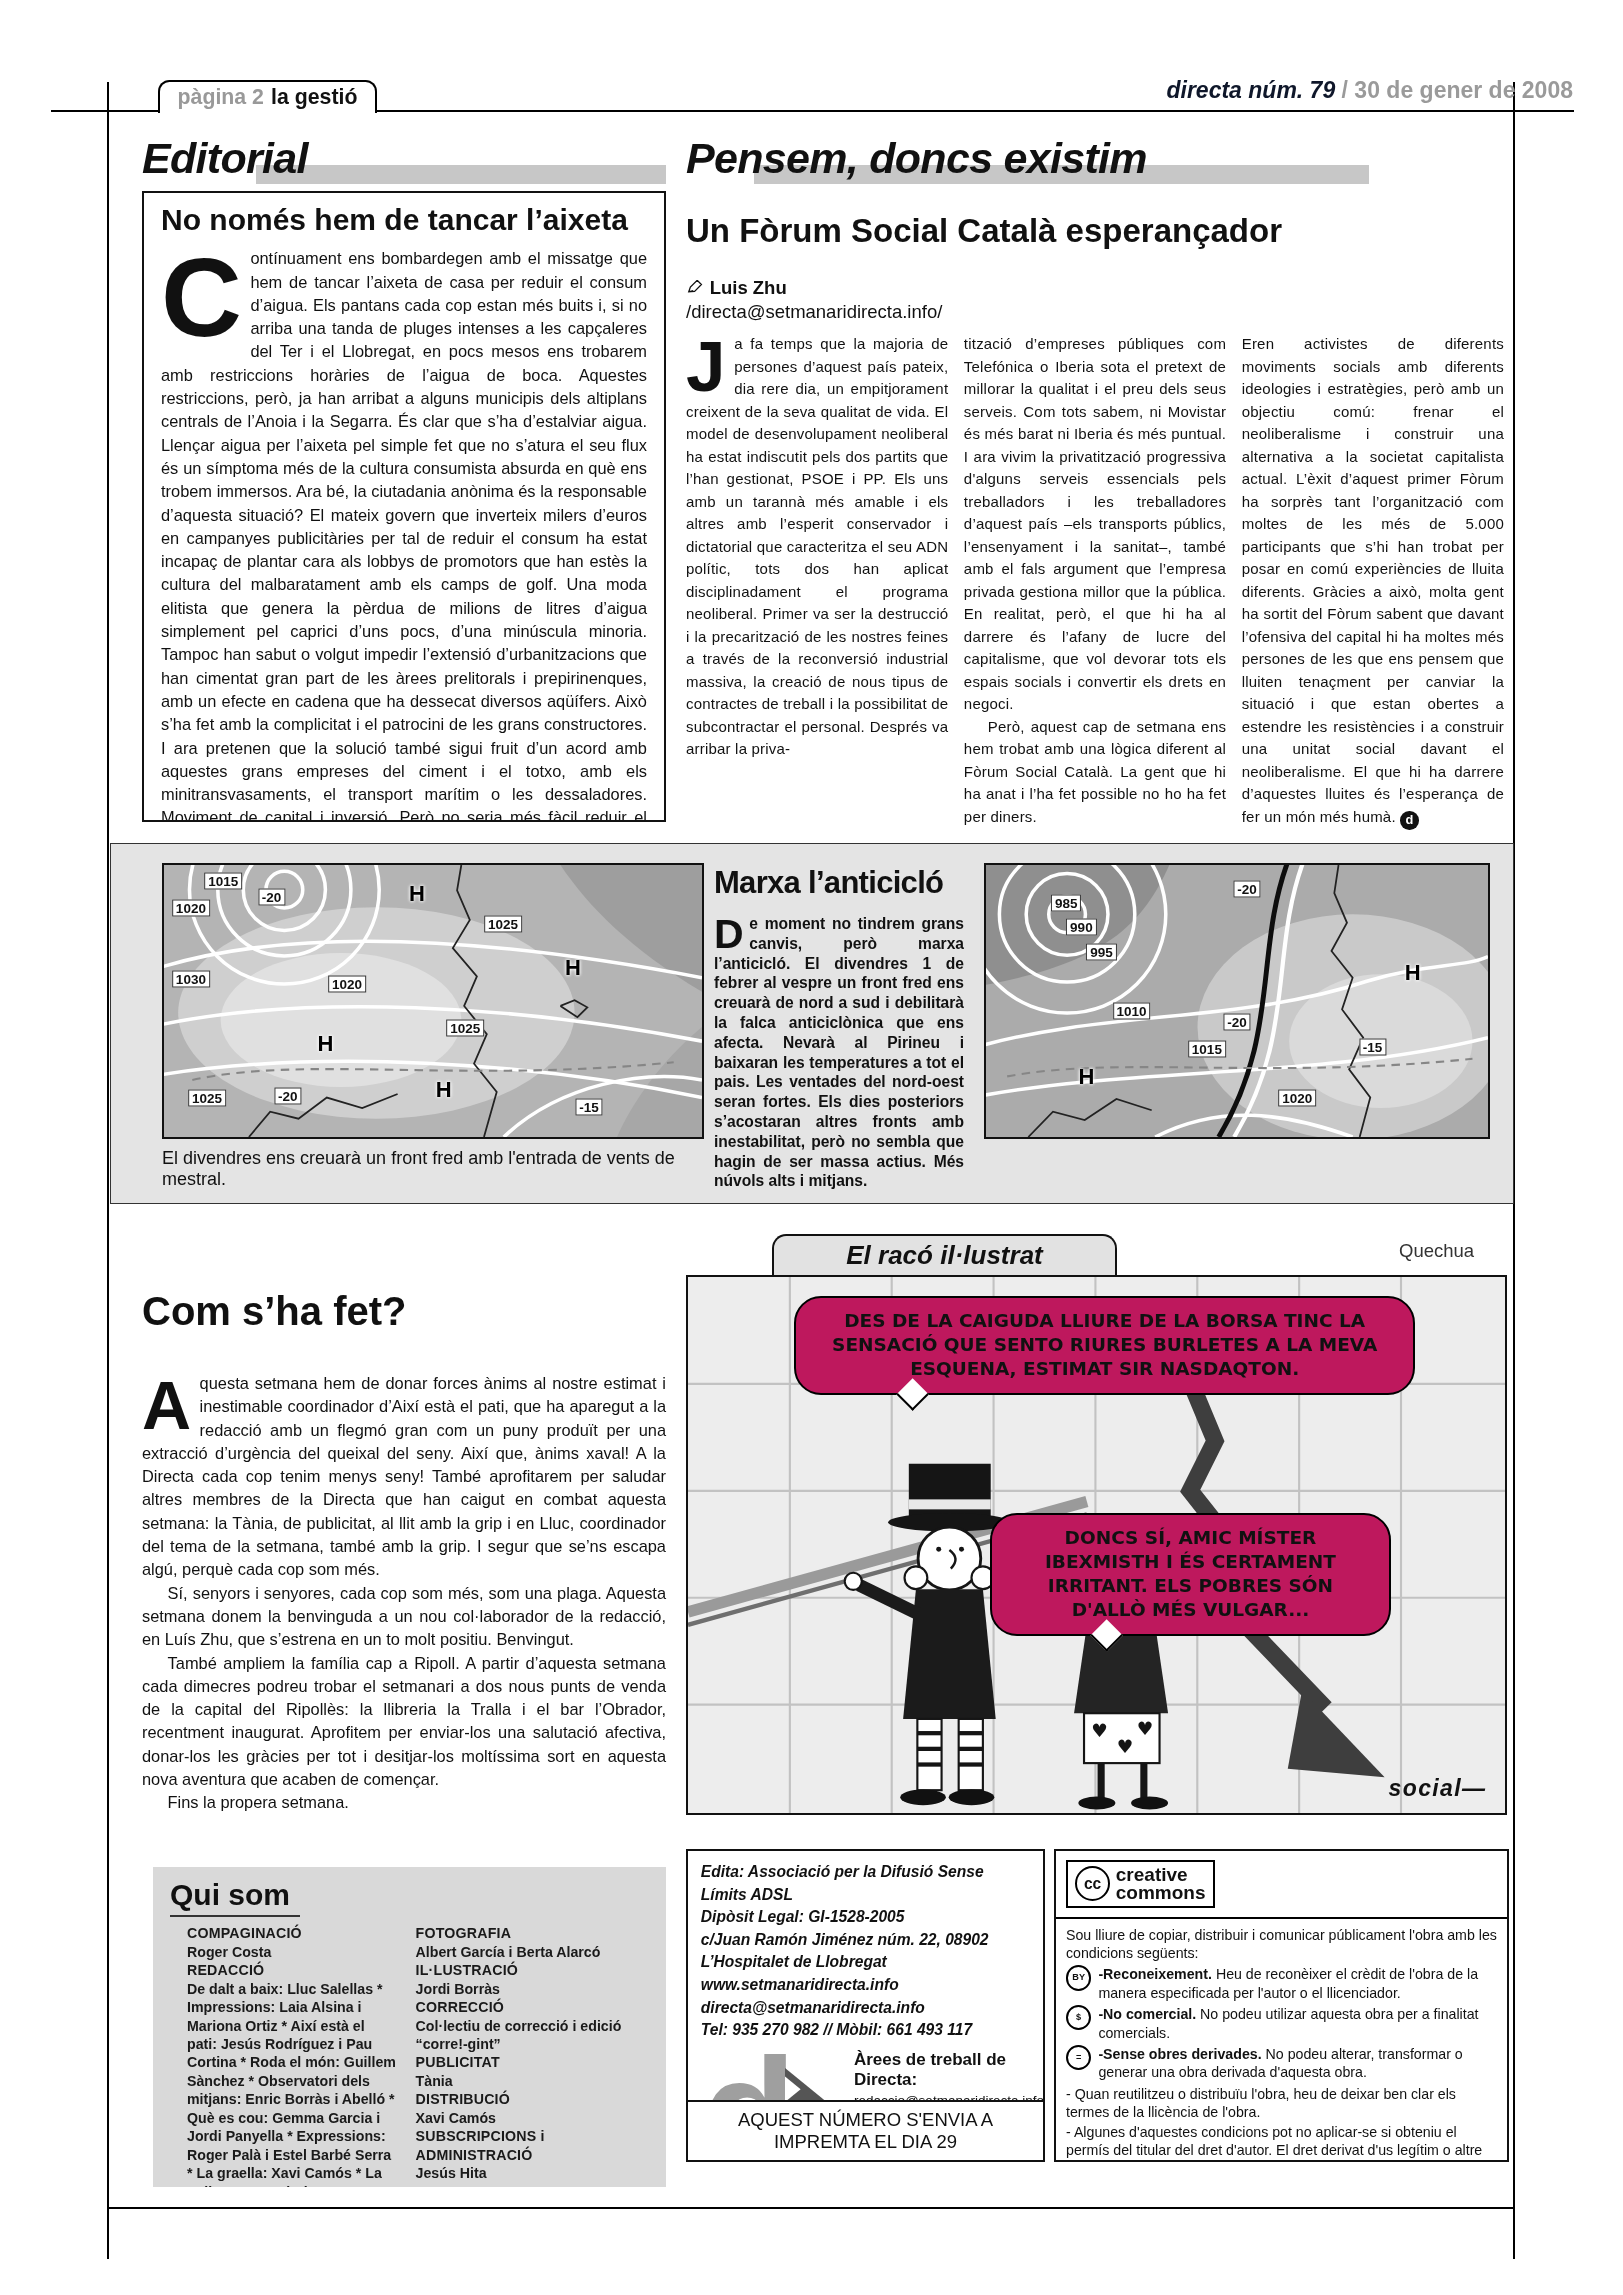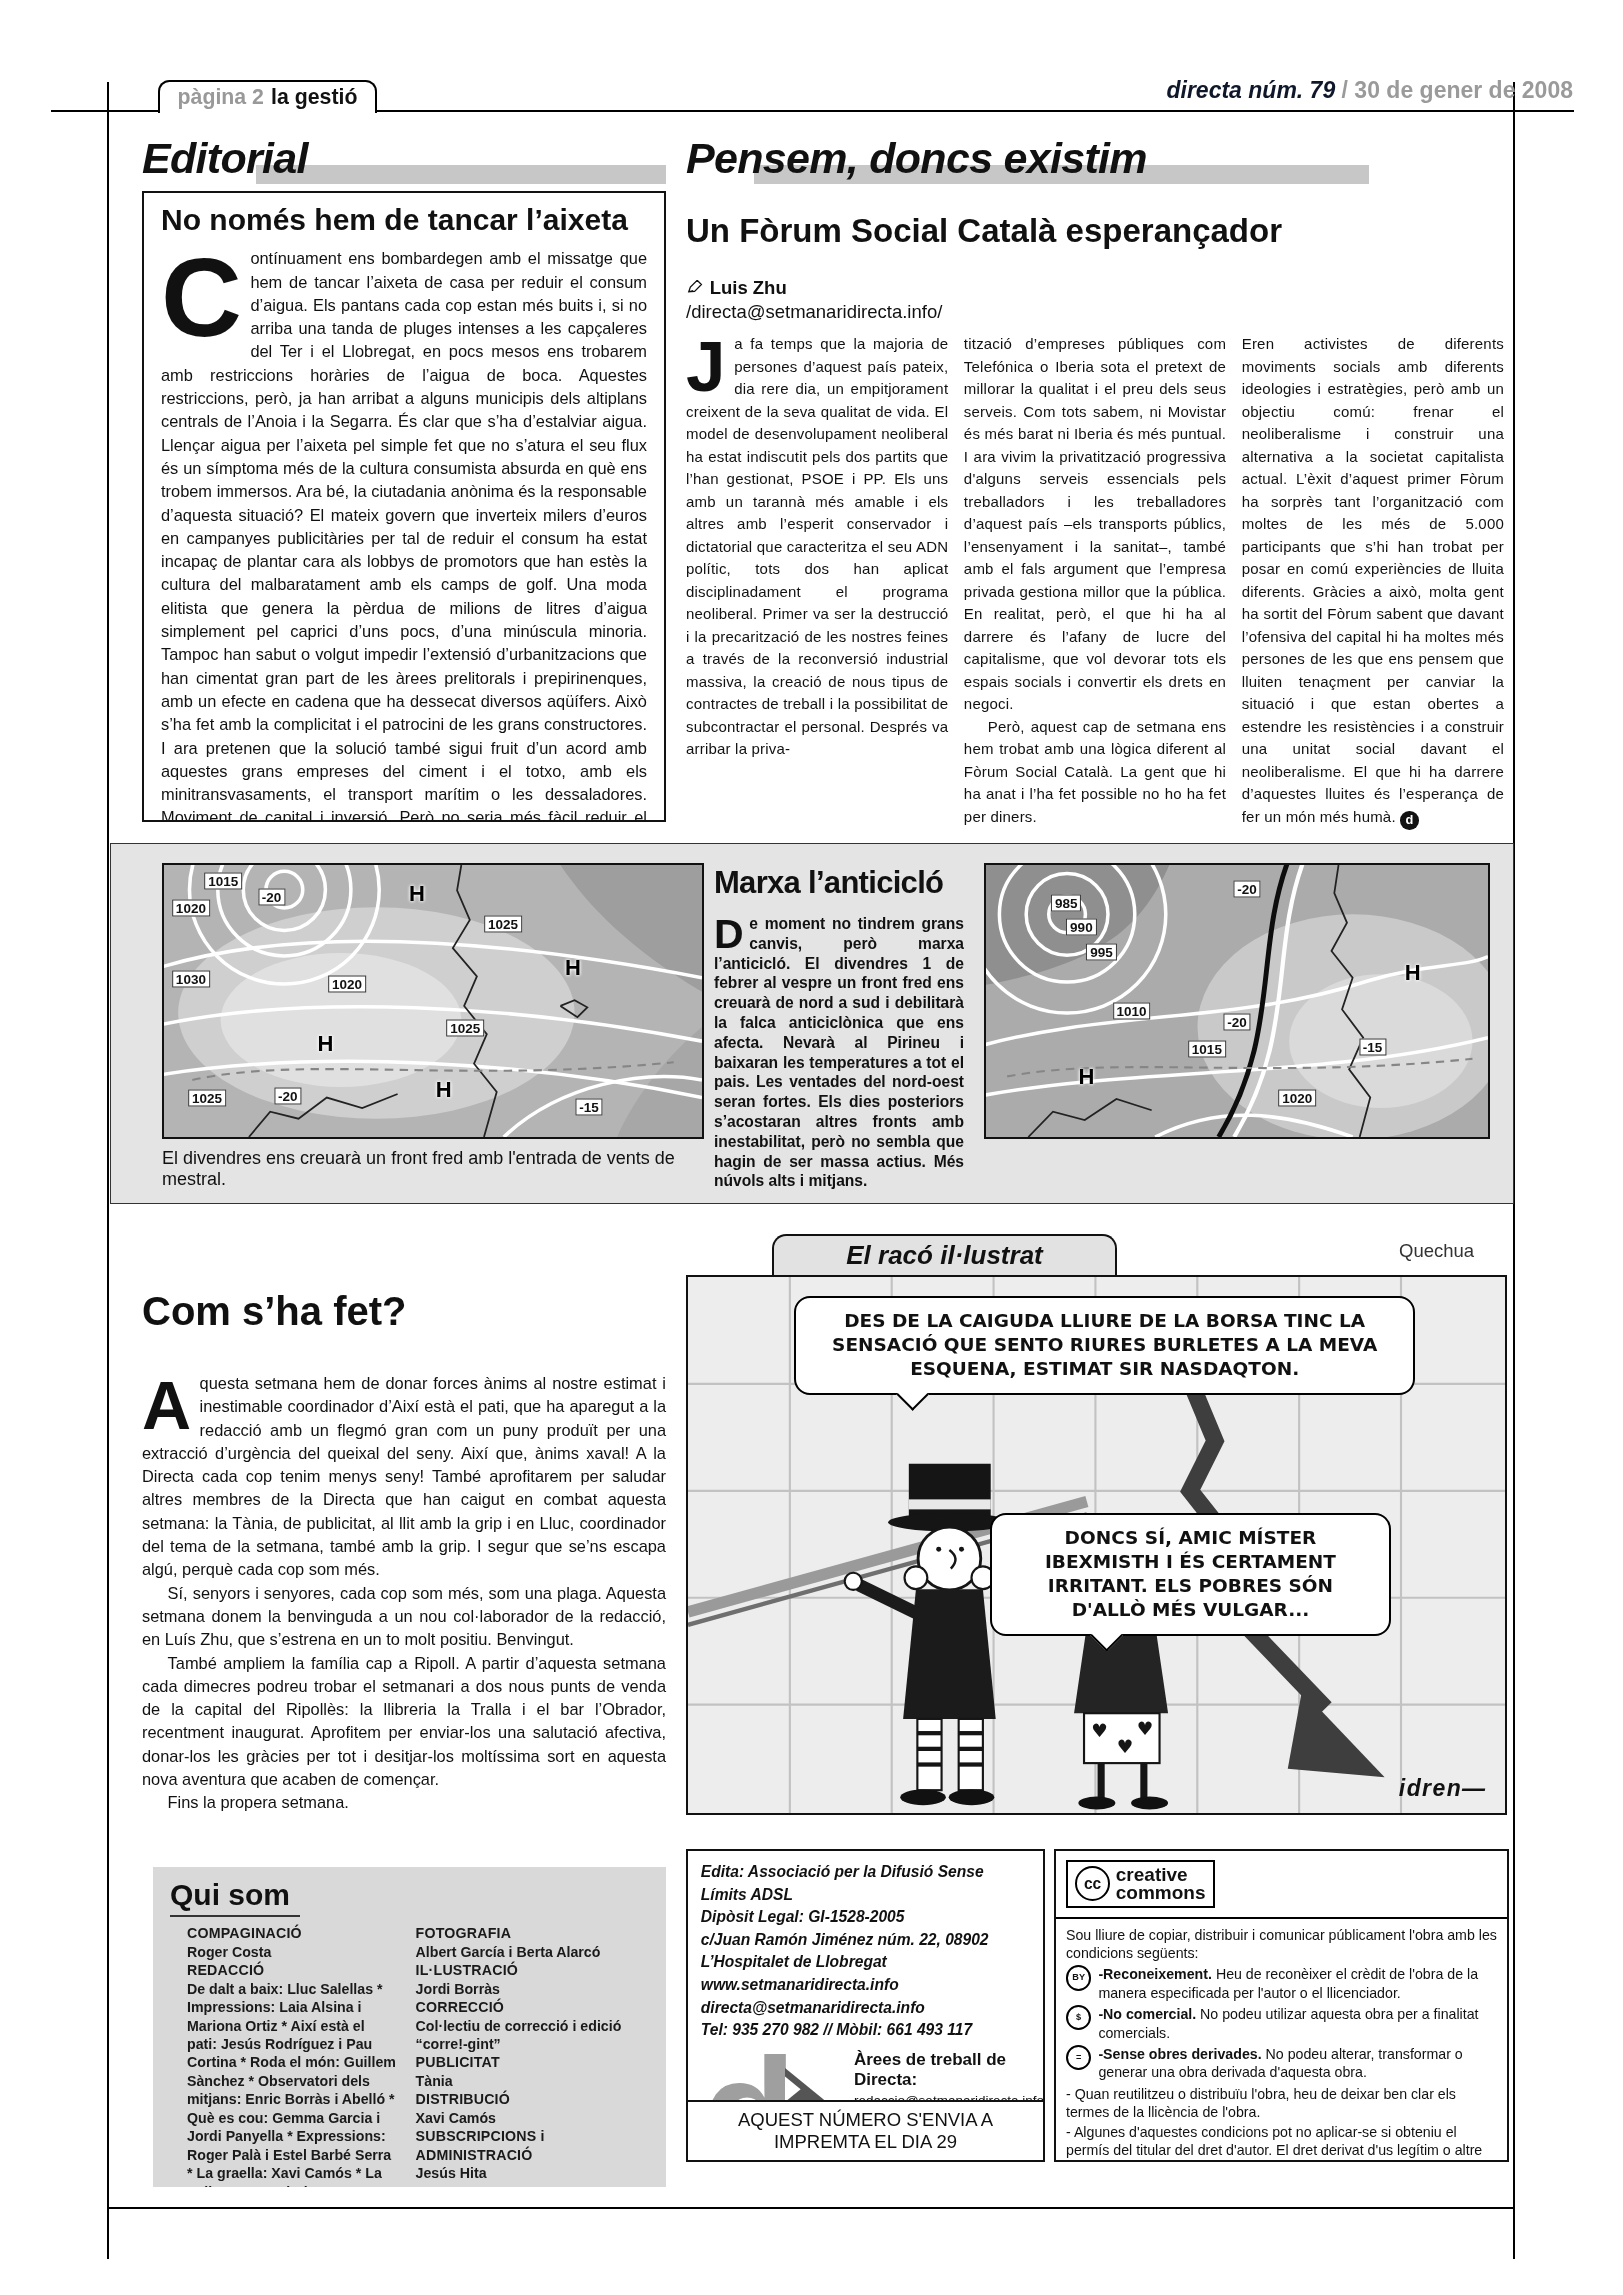--- a/index.html
+++ b/index.html
@@ -73,21 +73,21 @@
 
   
   .raco-tab{left:772px;top:1234px;width:345px;height:41px;background:#e2e2e2;
     border:2.8px solid #111;border-bottom:none;border-radius:14.2px 14.2px 0 0;
     display:flex;align-items:center;justify-content:center;
     font-size:26px;font-weight:bold;font-style:italic;box-sizing:border-box;z-index:3;}
   .raco-credit{left:1399px;top:1240px;font-size:18.5px;color:#333;}
   .cartoon{left:686px;top:1275px;width:821px;height:540px;border:2.8px solid #111;
     background:#ededed;box-sizing:border-box;overflow:hidden;}
   .cartoon svg.scene{position:absolute;left:0;top:0;width:100%;height:100%;}
-  .bubble{position:absolute;background:#ffffff;border:2.8px solid #000;border-radius:16px;
+  .bubble{position:absolute;background:#be185d;border:2.8px solid #000;border-radius:27px;
     padding:11.4px 18.5px;font-family:"DejaVu Sans",sans-serif;font-size:18.5px;font-weight:bold;
     line-height:1.3;text-align:center;box-sizing:border-box;z-index:2;}
   .bubble-1{left:13%;top:3.5%;width:76%;}
   .bubble-2{left:37%;top:44%;width:49%;}
   .tail{position:absolute;width:21.3px;height:21.3px;background:#fff;
     border-right:2.8px solid #000;border-bottom:2.8px solid #000;transform:rotate(45deg);}
   .tail-1{left:17%;bottom:-13.5px;}
   .tail-2{left:26%;bottom:-13.5px;}
   .signature{position:absolute;right:18.5px;bottom:11.4px;font-size:23px;font-weight:bold;
     font-style:italic;letter-spacing:1.4px;z-index:2;}
@@ -365,21 +365,21 @@
       </g>
     </svg>
     <div class="bubble bubble-1" data-name="speech-bubble-1">
       <span data-name="speech-bubble-1-text">DES DE LA CAIGUDA LLIURE DE LA BORSA TINC LA SENSACIÓ QUE SENTO RIURES BURLETES A LA MEVA ESQUENA, ESTIMAT SIR NASDAQTON.</span>
       <span class="tail tail-1" data-name="speech-bubble-1-tail"></span>
     </div>
     <div class="bubble bubble-2" data-name="speech-bubble-2">
       <span data-name="speech-bubble-2-text">DONCS SÍ, AMIC MÍSTER IBEXMISTH I ÉS CERTAMENT IRRITANT. ELS POBRES SÓN D'ALLÒ MÉS VULGAR...</span>
       <span class="tail tail-2" data-name="speech-bubble-2-tail"></span>
     </div>
-    <div class="signature" data-name="cartoonist-signature">idren—</div>
+    <div class="signature" data-name="cartoonist-signature">social—</div>
   </div>
 
   <div class="abs quisom" data-name="quisom-box">
     <h3 class="quisom-title" data-name="quisom-title">Qui som</h3>
     <div class="qs-cols">
       <div class="qs-col qs-col-1" data-name="quisom-column-1">
 
           <div class="qs-entry" data-name="credit-entry">
             <div class="qs-role" data-name="credit-role">COMPAGINACIÓ</div>
             <div class="qs-names" data-name="credit-names">Roger Costa</div>

